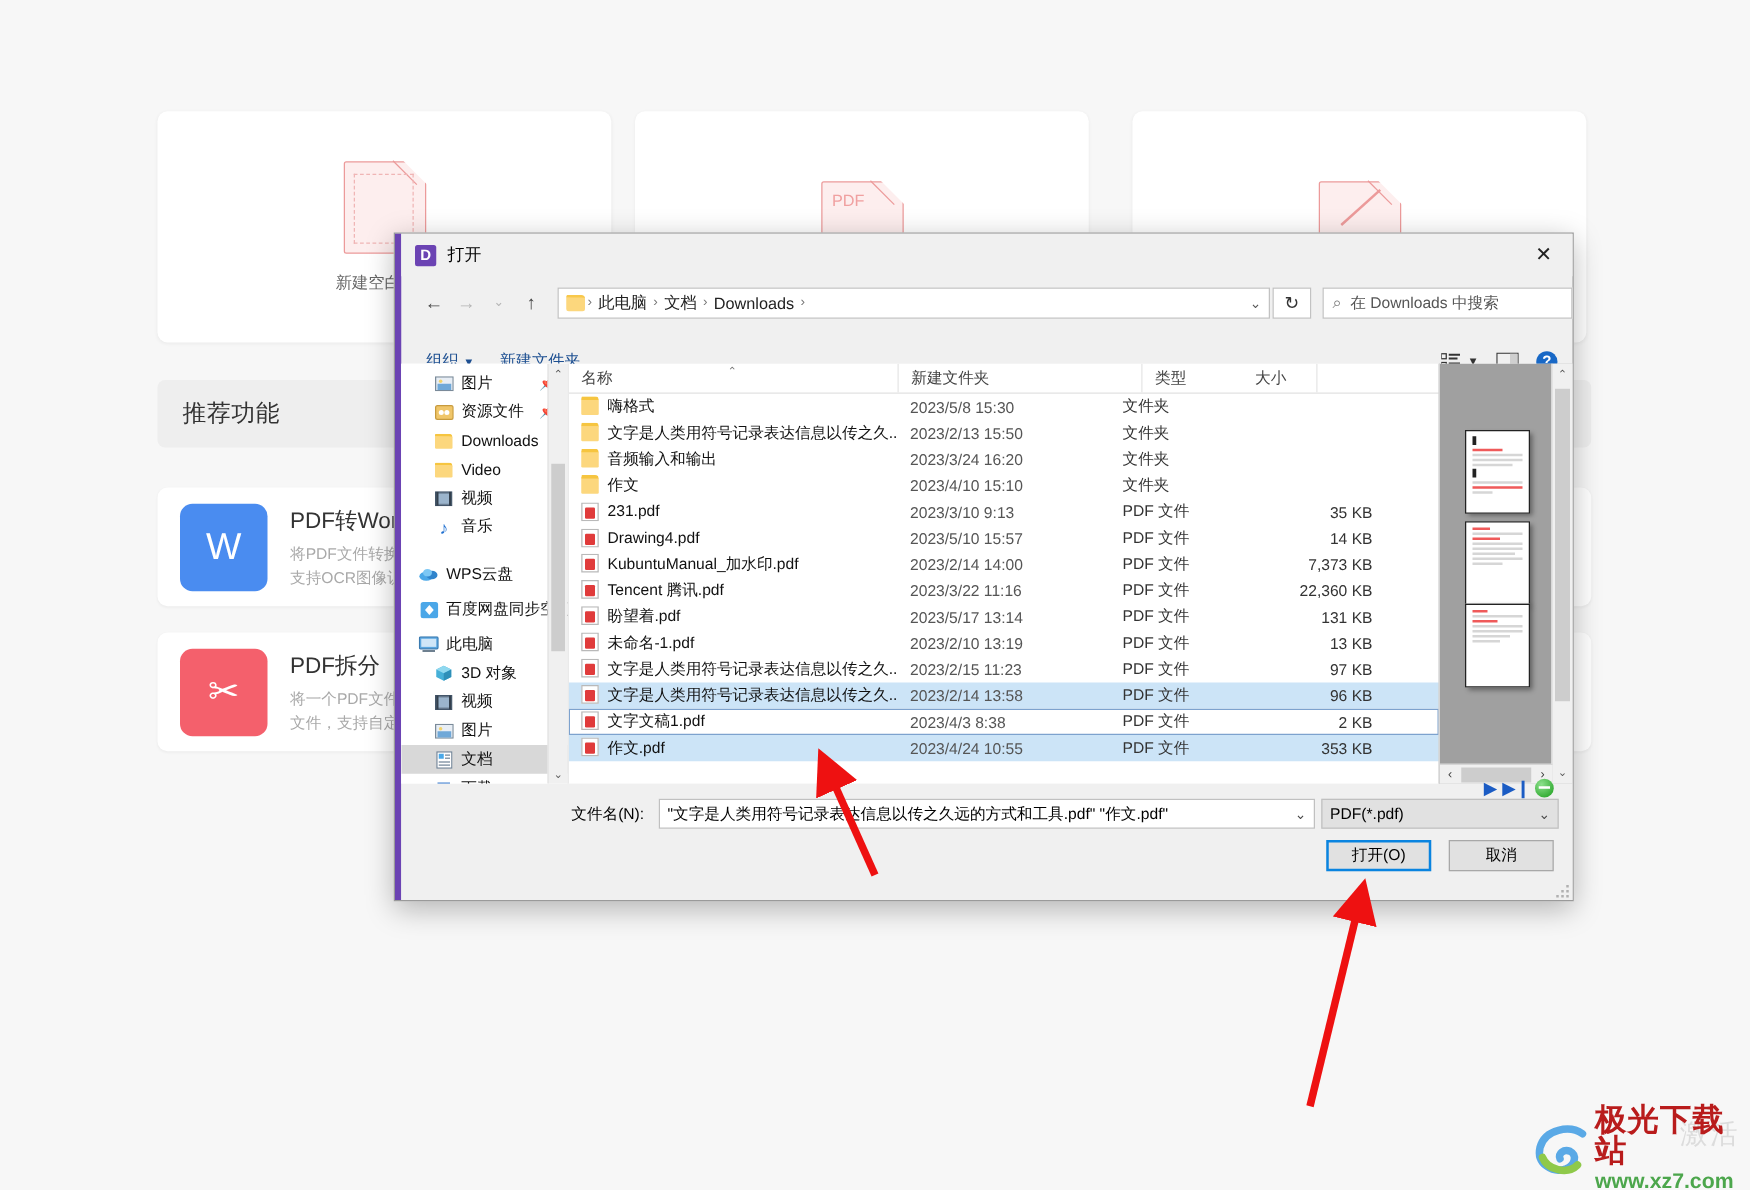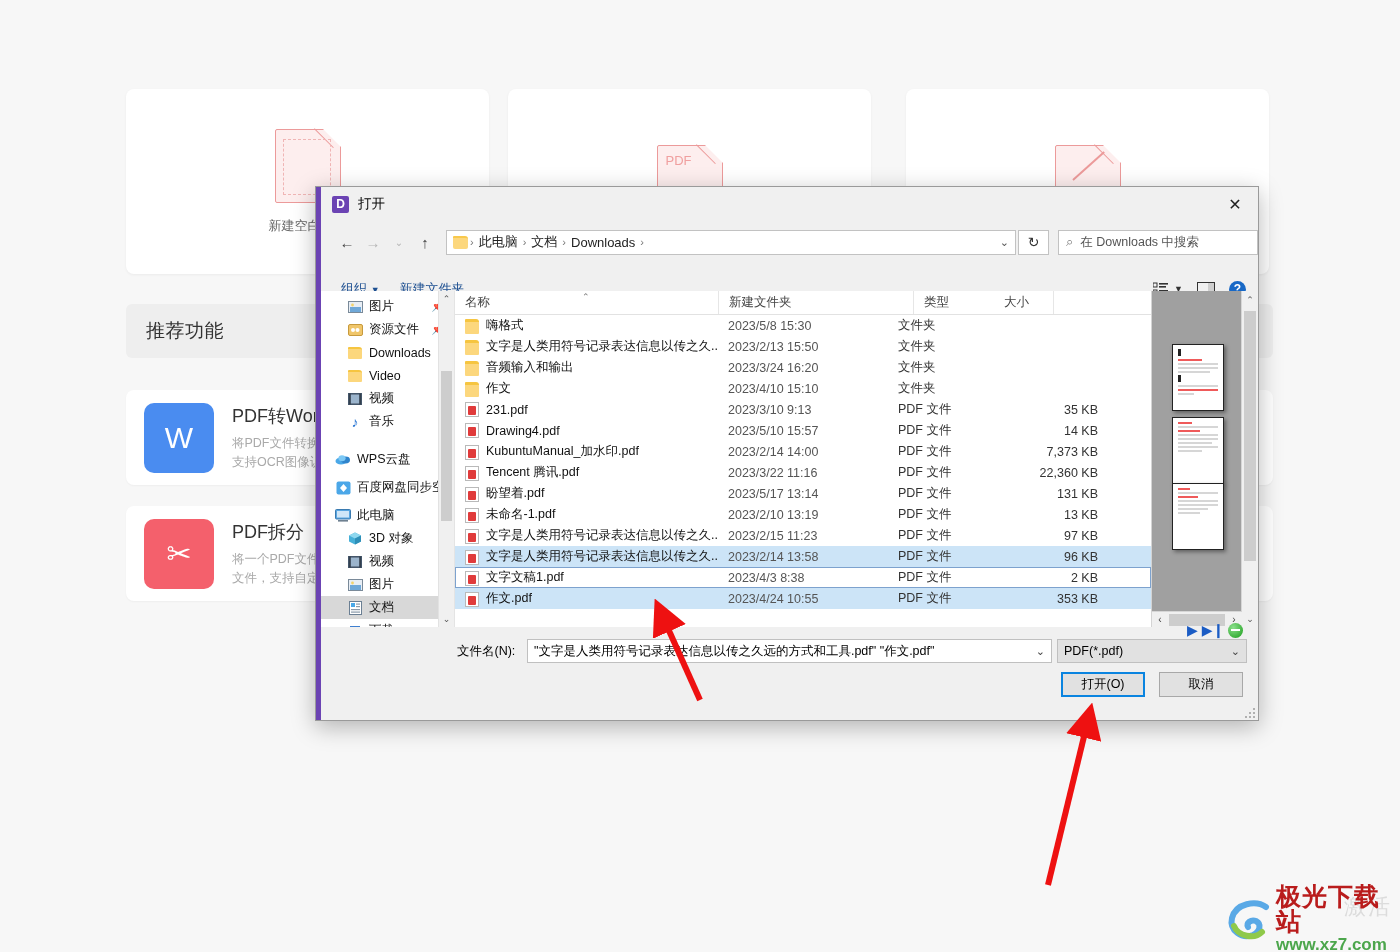--- a/index.html
+++ b/index.html
@@ -212,21 +212,21 @@
   .c-size { width: 80px; justify-content: flex-end; padding-right: 10px; }
   #sort-caret {
     position: absolute; left: 127px; top: 1px; font-size: 9px; color: #777;
   }
   .frow {
     height: 21px; display: flex; align-items: center; font-size: 12.5px;
     cursor: default;
   }
   .frow.sel { background: #cce4f7; }
   .frow.focuswhite { background: #fff; outline: 1px solid #7da2ce; outline-offset: -1px; }
-  .f-name { width: 263px; display: flex; align-items: flex-end; padding-left: 10px;
+  .f-name { width: 263px; display: flex; align-items: flex-start; padding-left: 10px;
             color: #111; overflow: hidden; white-space: nowrap; }
   .f-date { width: 170px; color: #555; padding-left: 10px; }
   .f-type { width: 140px; color: #333; padding-left: 10px; }
   .f-size { width: 80px; color: #333; text-align: right; padding-right: 10px; }
   .f-ic { width: 14px; height: 15px; margin-right: 7px; flex: none; }
   .ic-folder { background: #fcd77d; border-top: 3px solid #f6c540; border-radius: 1px 3px 1px 1px; }
   .ic-pdf {
     background: #fff; border: 1px solid #b9b9b9; position: relative;
     display: flex; align-items: center; justify-content: center;
   }

